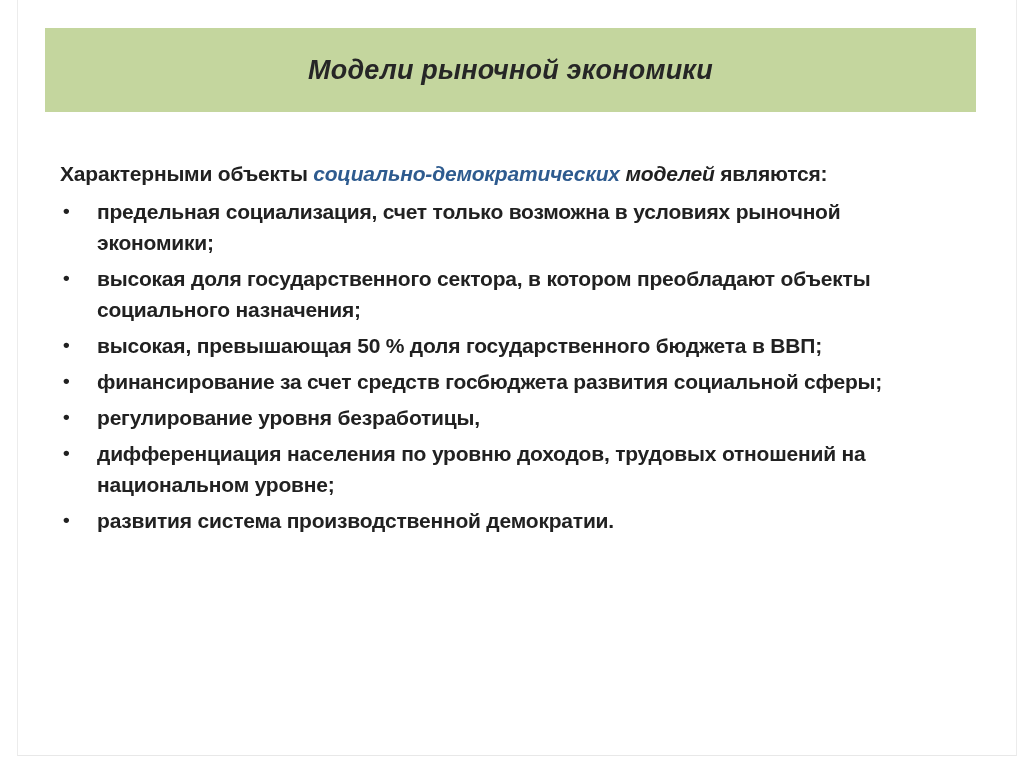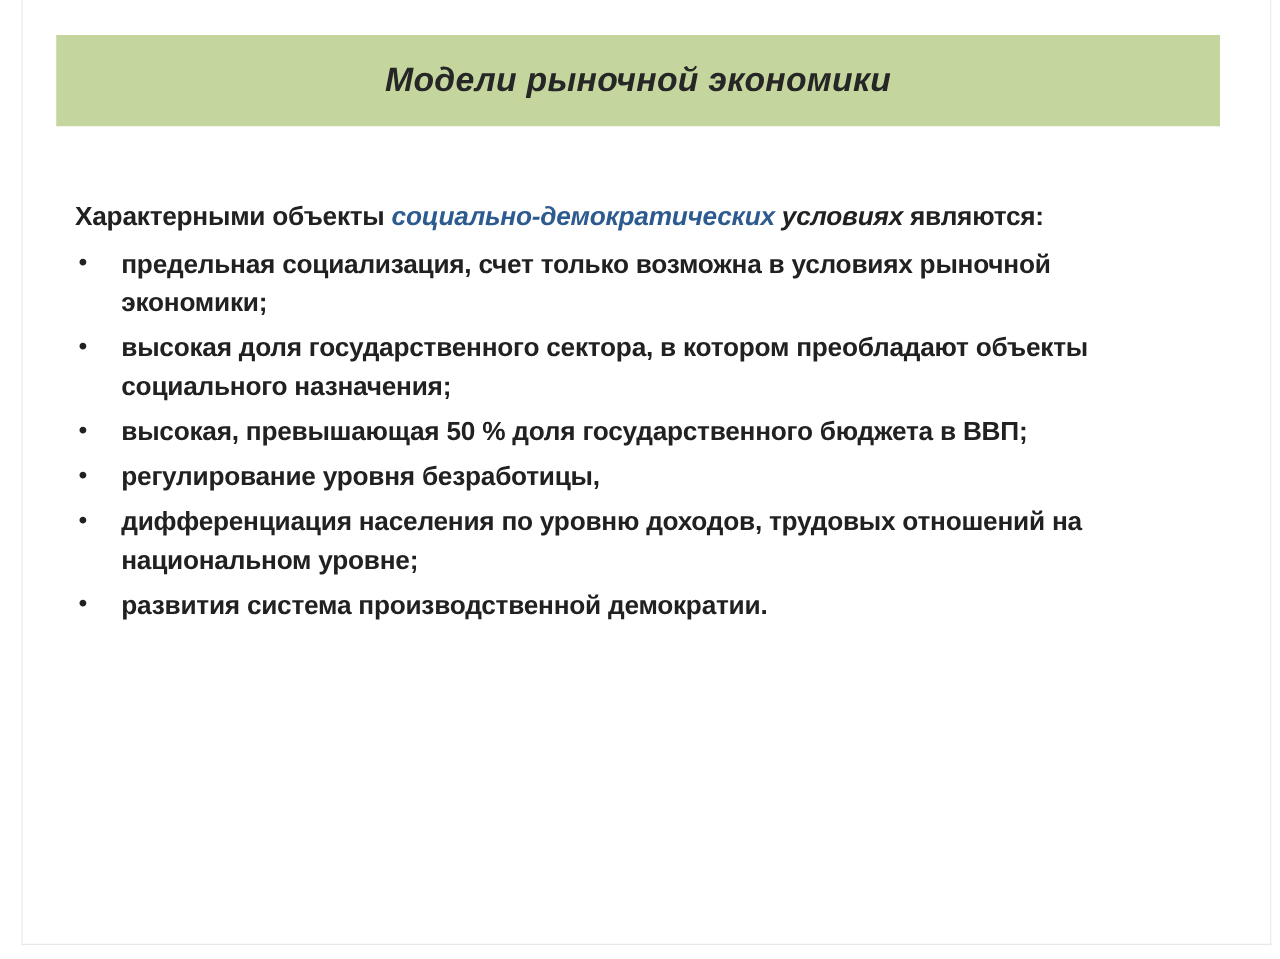--- a/index.html
+++ b/index.html
@@ -23,21 +23,21 @@
     border-left: 1px solid #ececec;
     border-right: 1px solid #ececec;
     border-bottom: 1px solid #e8e8e8;
     pointer-events: none;
   }
   .title-banner {
     position: absolute;
     left: 45px;
     top: 28px;
     width: 931px;
-    height: 73px;
+    height: 84px;
     background: var(--banner, #c4d69e);
     display: flex;
     align-items: center;
     justify-content: center;
   }
   .title-banner h1 {
     margin: 0;
     font-size: 27px;
     font-weight: bold;
     font-style: italic;
@@ -87,25 +87,26 @@
 <body style="--banner: #c4d69e; --accent: #2e5b8f;">
 
 <div class="slide-edge"></div>
 
 <div class="title-banner">
   <h1>Модели рыночной экономики</h1>
 </div>
 
 <div class="content">
 
-  <p class="hang"><span>Характерными объекты </span><span class="blue ital">социально-демократических</span><span class="ital"> условиях</span><span> являются:</span></p>
+  <p class="hang"><span>Характерными объекты </span><span class="blue ital">социально-демократических</span><span class="ital"> моделей</span><span> являются:</span></p>
 
   <ul class="bullets">
     <li>предельная социализация, счет только возможна в условиях рыночной экономики;</li>
     <li>высокая доля государственного сектора, в котором преобладают объекты социального назначения;</li>
     <li>высокая, превышающая 50 % доля государственного бюджета в ВВП;</li>
+    <li>финансирование за счет средств госбюджета развития социальной сферы;</li>
     <li>регулирование уровня безработицы,</li>
     <li>дифференциация населения по уровню доходов, трудовых отношений на национальном уровне;</li>
     <li>развития система производственной демократии.</li>
   </ul>
 
 
 </div>
 
 </body></html>

